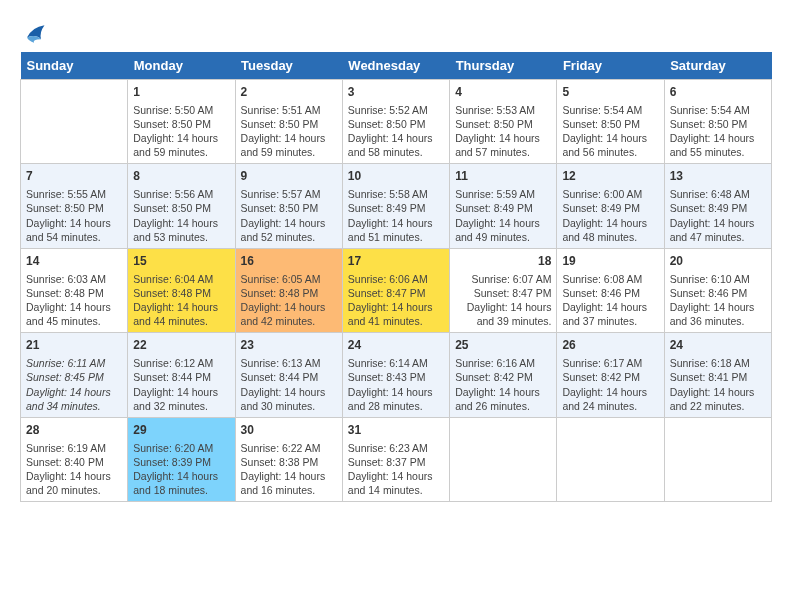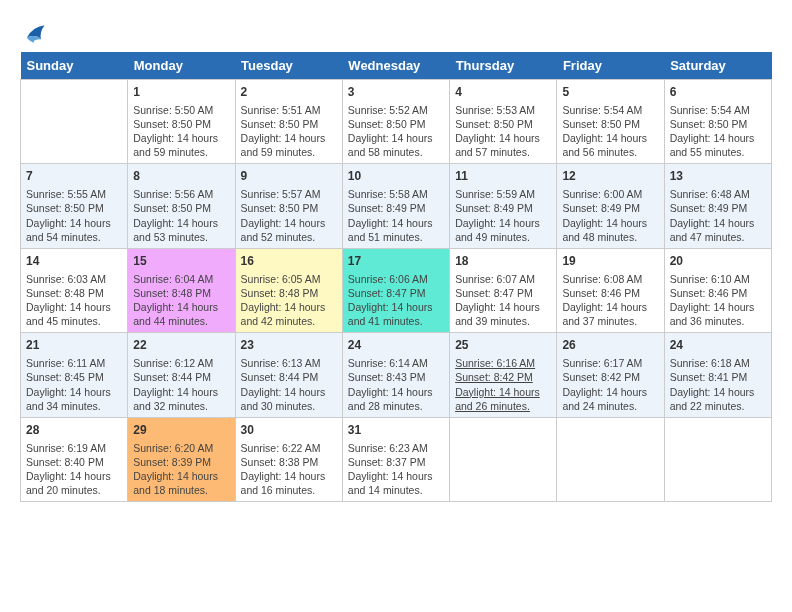--- a/index.html
+++ b/index.html
@@ -209,42 +209,42 @@
         </td>
       </tr>
       <tr style="background-color: rgb(255, 255, 255);">
         <td style="background-color: rgb(255, 255, 255);">
           <div class="day-number">14</div>
           <div class="day-info" style="white-space: pre-line;">Sunrise: 6:03 AM
 Sunset: 8:48 PM
 Daylight: 14 hours
 and 45 minutes.</div>
         </td>
-        <td style="background-color: #f0abfc;">
+        <td style="background-color: #fde047;">
           <div class="day-number">15</div>
           <div class="day-info" style="white-space: pre-line;">Sunrise: 6:04 AM
 Sunset: 8:48 PM
 Daylight: 14 hours
 and 44 minutes.</div>
         </td>
-        <td style="background-color: #fef9c3;">
+        <td style="background-color: #fdba74;">
           <div class="day-number">16</div>
           <div class="day-info" style="white-space: pre-line;">Sunrise: 6:05 AM
 Sunset: 8:48 PM
 Daylight: 14 hours
 and 42 minutes.</div>
         </td>
-        <td style="background-color: #5eead4;">
+        <td style="background-color: #fde047;">
           <div class="day-number">17</div>
           <div class="day-info" style="white-space: pre-line;">Sunrise: 6:06 AM
 Sunset: 8:47 PM
 Daylight: 14 hours
 and 41 minutes.</div>
         </td>
-        <td style="background-color: rgb(255, 255, 255);">
+        <td style="background-color: rgb(255, 255, 255); text-align: right;">
           <div class="day-number">18</div>
           <div class="day-info" style="white-space: pre-line;">Sunrise: 6:07 AM
 Sunset: 8:47 PM
 Daylight: 14 hours
 and 39 minutes.</div>
         </td>
         <td style="background-color: rgb(255, 255, 255);">
           <div class="day-number">19</div>
           <div class="day-info" style="white-space: pre-line;">Sunrise: 6:08 AM
 Sunset: 8:46 PM
@@ -255,21 +255,21 @@
           <div class="day-number">20</div>
           <div class="day-info" style="white-space: pre-line;">Sunrise: 6:10 AM
 Sunset: 8:46 PM
 Daylight: 14 hours
 and 36 minutes.</div>
         </td>
       </tr>
       <tr style="background-color: rgb(237, 243, 251);">
         <td style="background-color: rgb(237, 243, 251);">
           <div class="day-number">21</div>
-          <div class="day-info" style="white-space: pre-line;">Sunrise: 6:11 AM
+          <div class="day-info" style="white-space: pre-line; font-style: italic;">Sunrise: 6:11 AM
 Sunset: 8:45 PM
 Daylight: 14 hours
 and 34 minutes.</div>
         </td>
         <td style="background-color: rgb(237, 243, 251);">
           <div class="day-number">22</div>
           <div class="day-info" style="white-space: pre-line;">Sunrise: 6:12 AM
 Sunset: 8:44 PM
 Daylight: 14 hours
 and 32 minutes.</div>
@@ -283,21 +283,21 @@
         </td>
         <td style="background-color: rgb(237, 243, 251);">
           <div class="day-number">24</div>
           <div class="day-info" style="white-space: pre-line;">Sunrise: 6:14 AM
 Sunset: 8:43 PM
 Daylight: 14 hours
 and 28 minutes.</div>
         </td>
         <td style="background-color: rgb(237, 243, 251);">
           <div class="day-number">25</div>
-          <div class="day-info" style="white-space: pre-line; text-decoration: underline;">Sunrise: 6:16 AM
+          <div class="day-info" style="white-space: pre-line;">Sunrise: 6:16 AM
 Sunset: 8:42 PM
 Daylight: 14 hours
 and 26 minutes.</div>
         </td>
         <td style="background-color: rgb(237, 243, 251);">
           <div class="day-number">26</div>
           <div class="day-info" style="white-space: pre-line;">Sunrise: 6:17 AM
 Sunset: 8:42 PM
 Daylight: 14 hours
 and 24 minutes.</div>
@@ -311,21 +311,21 @@
         </td>
       </tr>
       <tr style="background-color: rgb(255, 255, 255);">
         <td style="background-color: rgb(255, 255, 255);">
           <div class="day-number">28</div>
           <div class="day-info" style="white-space: pre-line;">Sunrise: 6:19 AM
 Sunset: 8:40 PM
 Daylight: 14 hours
 and 20 minutes.</div>
         </td>
-        <td style="background-color: #fdba74;">
+        <td style="background-color: #7dd3fc;">
           <div class="day-number">29</div>
           <div class="day-info" style="white-space: pre-line;">Sunrise: 6:20 AM
 Sunset: 8:39 PM
 Daylight: 14 hours
 and 18 minutes.</div>
         </td>
         <td style="background-color: rgb(255, 255, 255);">
           <div class="day-number">30</div>
           <div class="day-info" style="white-space: pre-line;">Sunrise: 6:22 AM
 Sunset: 8:38 PM

